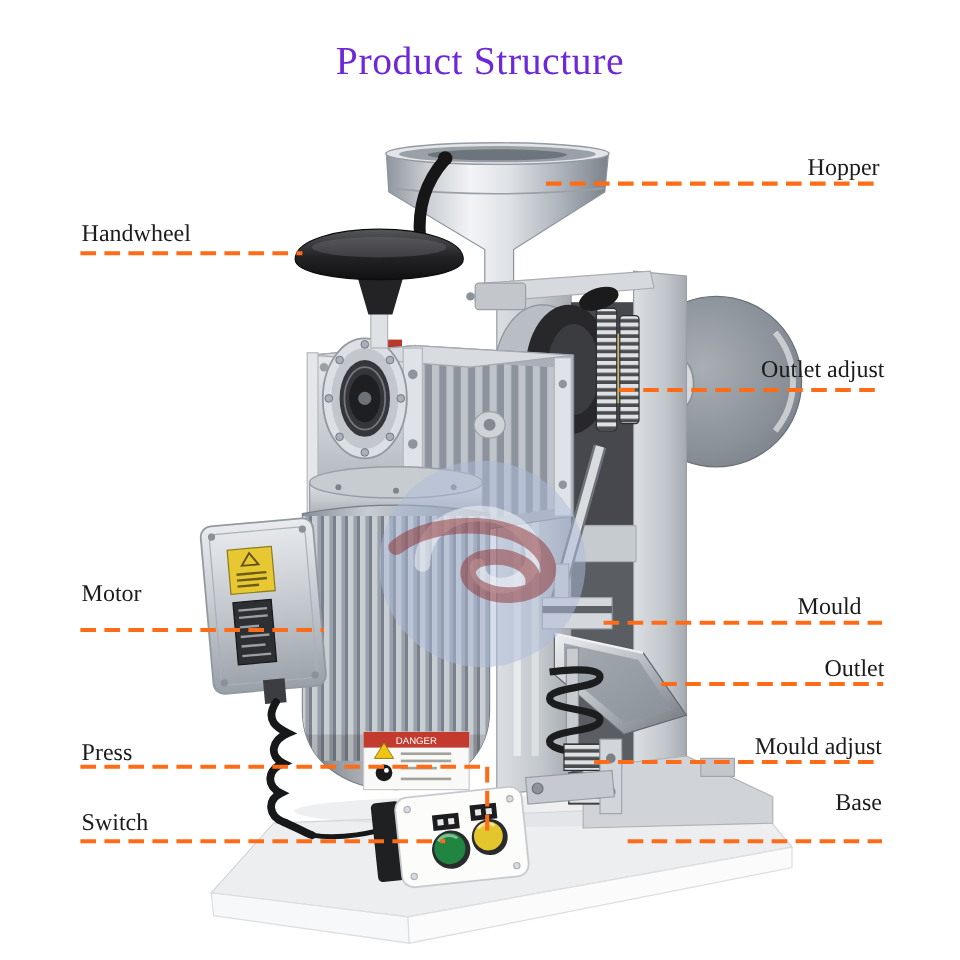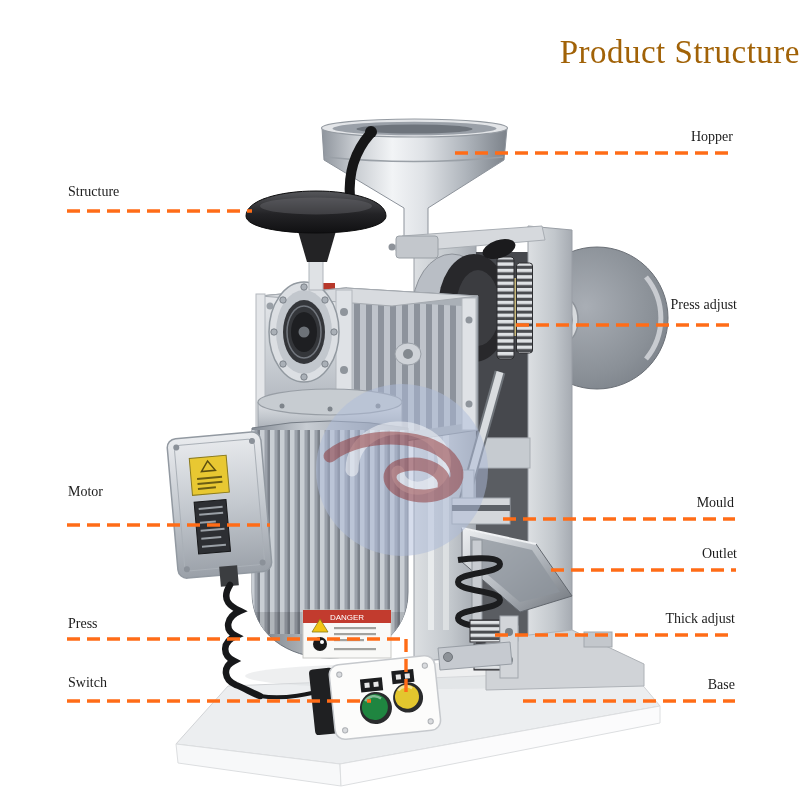--- a/index.html
+++ b/index.html
@@ -1,24 +1,24 @@
 <!DOCTYPE html>
 <html style="--accent: #ff6c17; --green: #1f8540; --yellow: #e3c62e;"><head>
 <meta charset="utf-8">
 <style>
   html,body{margin:0;padding:0;background:#ffffff;}
   #stage{
     position:relative;width:800px;height:800px;background:#ffffff;overflow:hidden;
     font-family:"Liberation Serif","DejaVu Serif",serif;color:#1c1c1c;
   }
   #title{
-    position:absolute;top:34px;left:0;width:100%;text-align:right;
-    font-size:33px;letter-spacing:.5px;color:#a16207;
+    position:absolute;top:34px;left:0;width:100%;text-align:center;
+    font-size:33px;letter-spacing:.5px;color:#6d28d9;
   }
-  .lbl{position:absolute;font-size:14px;line-height:1.1;white-space:nowrap;}
+  .lbl{position:absolute;font-size:20px;line-height:1.1;white-space:nowrap;}
   .lbl.right{text-align:right;}
   #machine-svg{position:absolute;left:0;top:0;}
   .leader{stroke:var(--accent,#ff6c17);stroke-width:3.4;stroke-dasharray:13 7;fill:none;stroke-linecap:butt;}
 </style>
 </head>
 <body>
 
 <div id="stage">
 
   <div id="title">Product Structure</div>
@@ -295,23 +295,23 @@
       <line class="leader" x1="503" y1="519" x2="735" y2="519"></line>
       <line class="leader" x1="551" y1="570" x2="736" y2="570"></line>
       <line class="leader" x1="67" y1="639" x2="406" y2="639"></line>
       <line class="leader" x1="406" y1="639" x2="406" y2="699"></line>
       <line class="leader" x1="495" y1="635" x2="735" y2="635"></line>
       <line class="leader" x1="67" y1="701" x2="371" y2="701"></line>
       <line class="leader" x1="523" y1="701" x2="735" y2="701"></line>
     </g>
   </svg>
 
-  <div class="lbl" style="left:68px;top:184px;">Structure</div>
+  <div class="lbl" style="left:68px;top:184px;">Handwheel</div>
   <div class="lbl right" style="right:67px;top:129px;">Hopper</div>
-  <div class="lbl right" style="right:63px;top:297px;">Press adjust</div>
+  <div class="lbl right" style="right:63px;top:297px;">Outlet adjust</div>
   <div class="lbl" style="left:68px;top:484px;">Motor</div>
-  <div class="lbl right" style="right:66px;top:495px;">Mould</div>
+  <div class="lbl right" style="right:82px;top:495px;">Mould</div>
   <div class="lbl right" style="right:63px;top:546px;">Outlet</div>
   <div class="lbl" style="left:68px;top:616px;">Press</div>
-  <div class="lbl right" style="right:65px;top:611px;">Thick adjust</div>
+  <div class="lbl right" style="right:65px;top:611px;">Mould adjust</div>
   <div class="lbl" style="left:68px;top:675px;">Switch</div>
-  <div class="lbl right" style="right:65px;top:677px;">Base</div>
+  <div class="lbl right" style="right:65px;top:658px;">Base</div>
 </div>
 
 </body></html>

